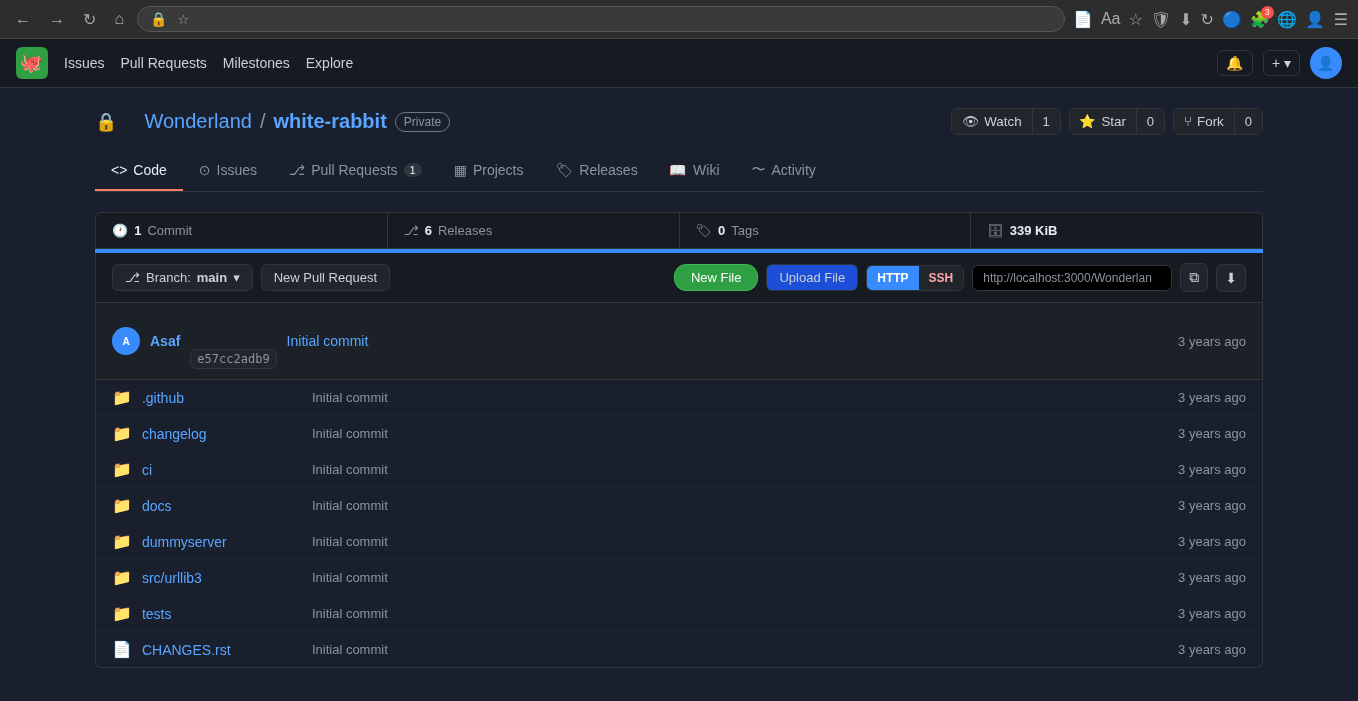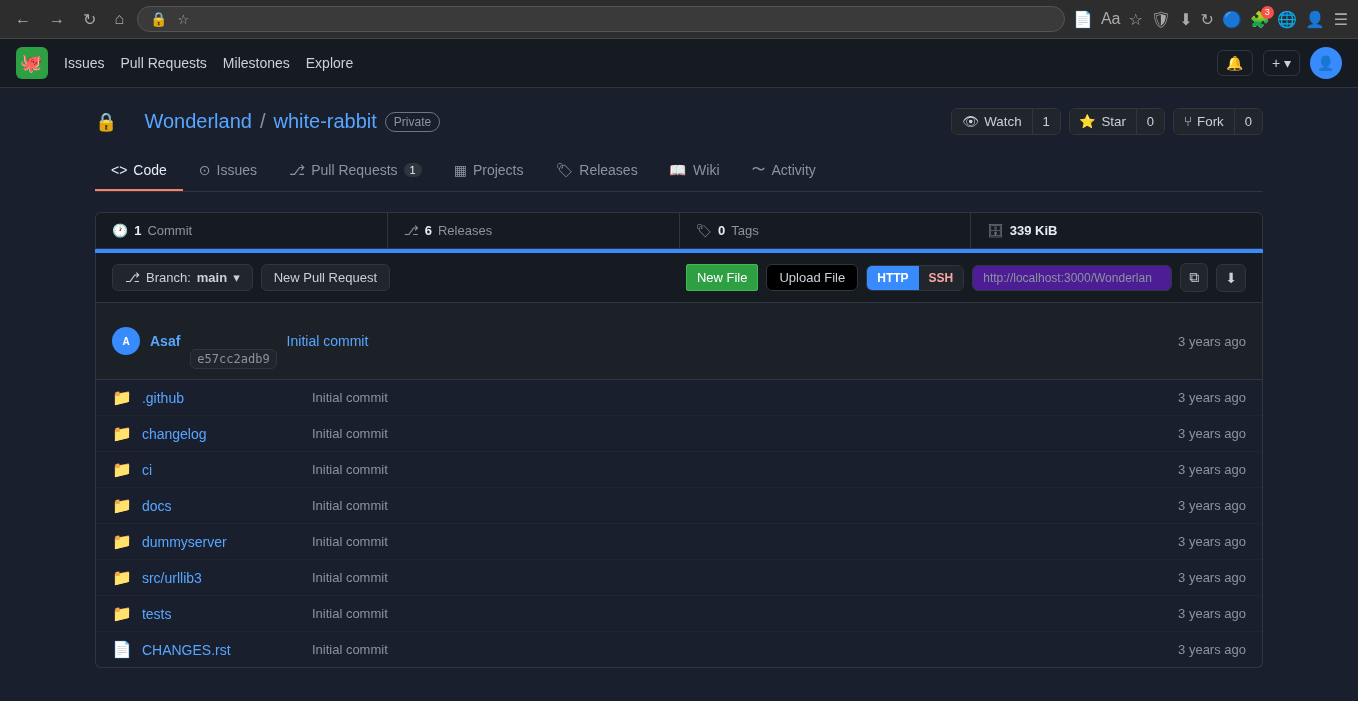--- a/index.html
+++ b/index.html
@@ -103,21 +103,21 @@
       margin-bottom: 16px;
     }
     .repo-title {
       display: flex;
       align-items: center;
       gap: 8px;
     }
     .lock-icon { font-size: 18px; color: #8b949e; }
     .repo-owner { color: #58a6ff; font-size: 20px; text-decoration: none; cursor: pointer; margin-left: 19px; }
     .repo-slash { color: #8b949e; font-size: 20px; }
-    .repo-name { color: #58a6ff; font-size: 20px; font-weight: 400; cursor: pointer; }
+    .repo-name { color: #58a6ff; font-size: 20px; font-weight: 700; cursor: pointer; }
     .private-badge {
       background: transparent;
       border: 1px solid #6e7681;
       color: #8b949e;
       padding: 2px 8px;
       border-radius: 20px;
       font-size: 12px;
     }
     .repo-actions {
       display: flex;
@@ -241,27 +241,27 @@
     }
     .branch-right {
       display: flex;
       align-items: center;
       gap: 8px;
     }
     .btn-green {
       background: #2ea043;
       border: 1px solid #3fb950;
       color: white;
-      padding: 5px 10px;
-      border-radius: 2px;
+      padding: 5px 16px;
+      border-radius: 12px;
       cursor: pointer;
       font-size: 13px;
     }
     .btn-outline {
-      background: #000000;
+      background: #1d4ed8;
       border: 1px solid #30363d;
       color: #c9d1d9;
       padding: 5px 12px;
       border-radius: 6px;
       cursor: pointer;
       font-size: 13px;
     }
     .protocol-group {
       display: flex;
       border: 1px solid #30363d;
@@ -277,21 +277,21 @@
     }
     .protocol-active {
       background: #388bfd;
       color: white;
     }
     .protocol-inactive {
       background: #21262d;
       color: #fca5a5;
     }
     .clone-url-input {
-      background: #4c1d95;
+      background: #000000;
       border: 1px solid #30363d;
       border-radius: 6px;
       color: #8b949e;
       padding: 5px 10px;
       font-size: 12px;
       width: 200px;
     }
     .icon-action-btn {
       background: #21262d;
       border: 1px solid #30363d;

